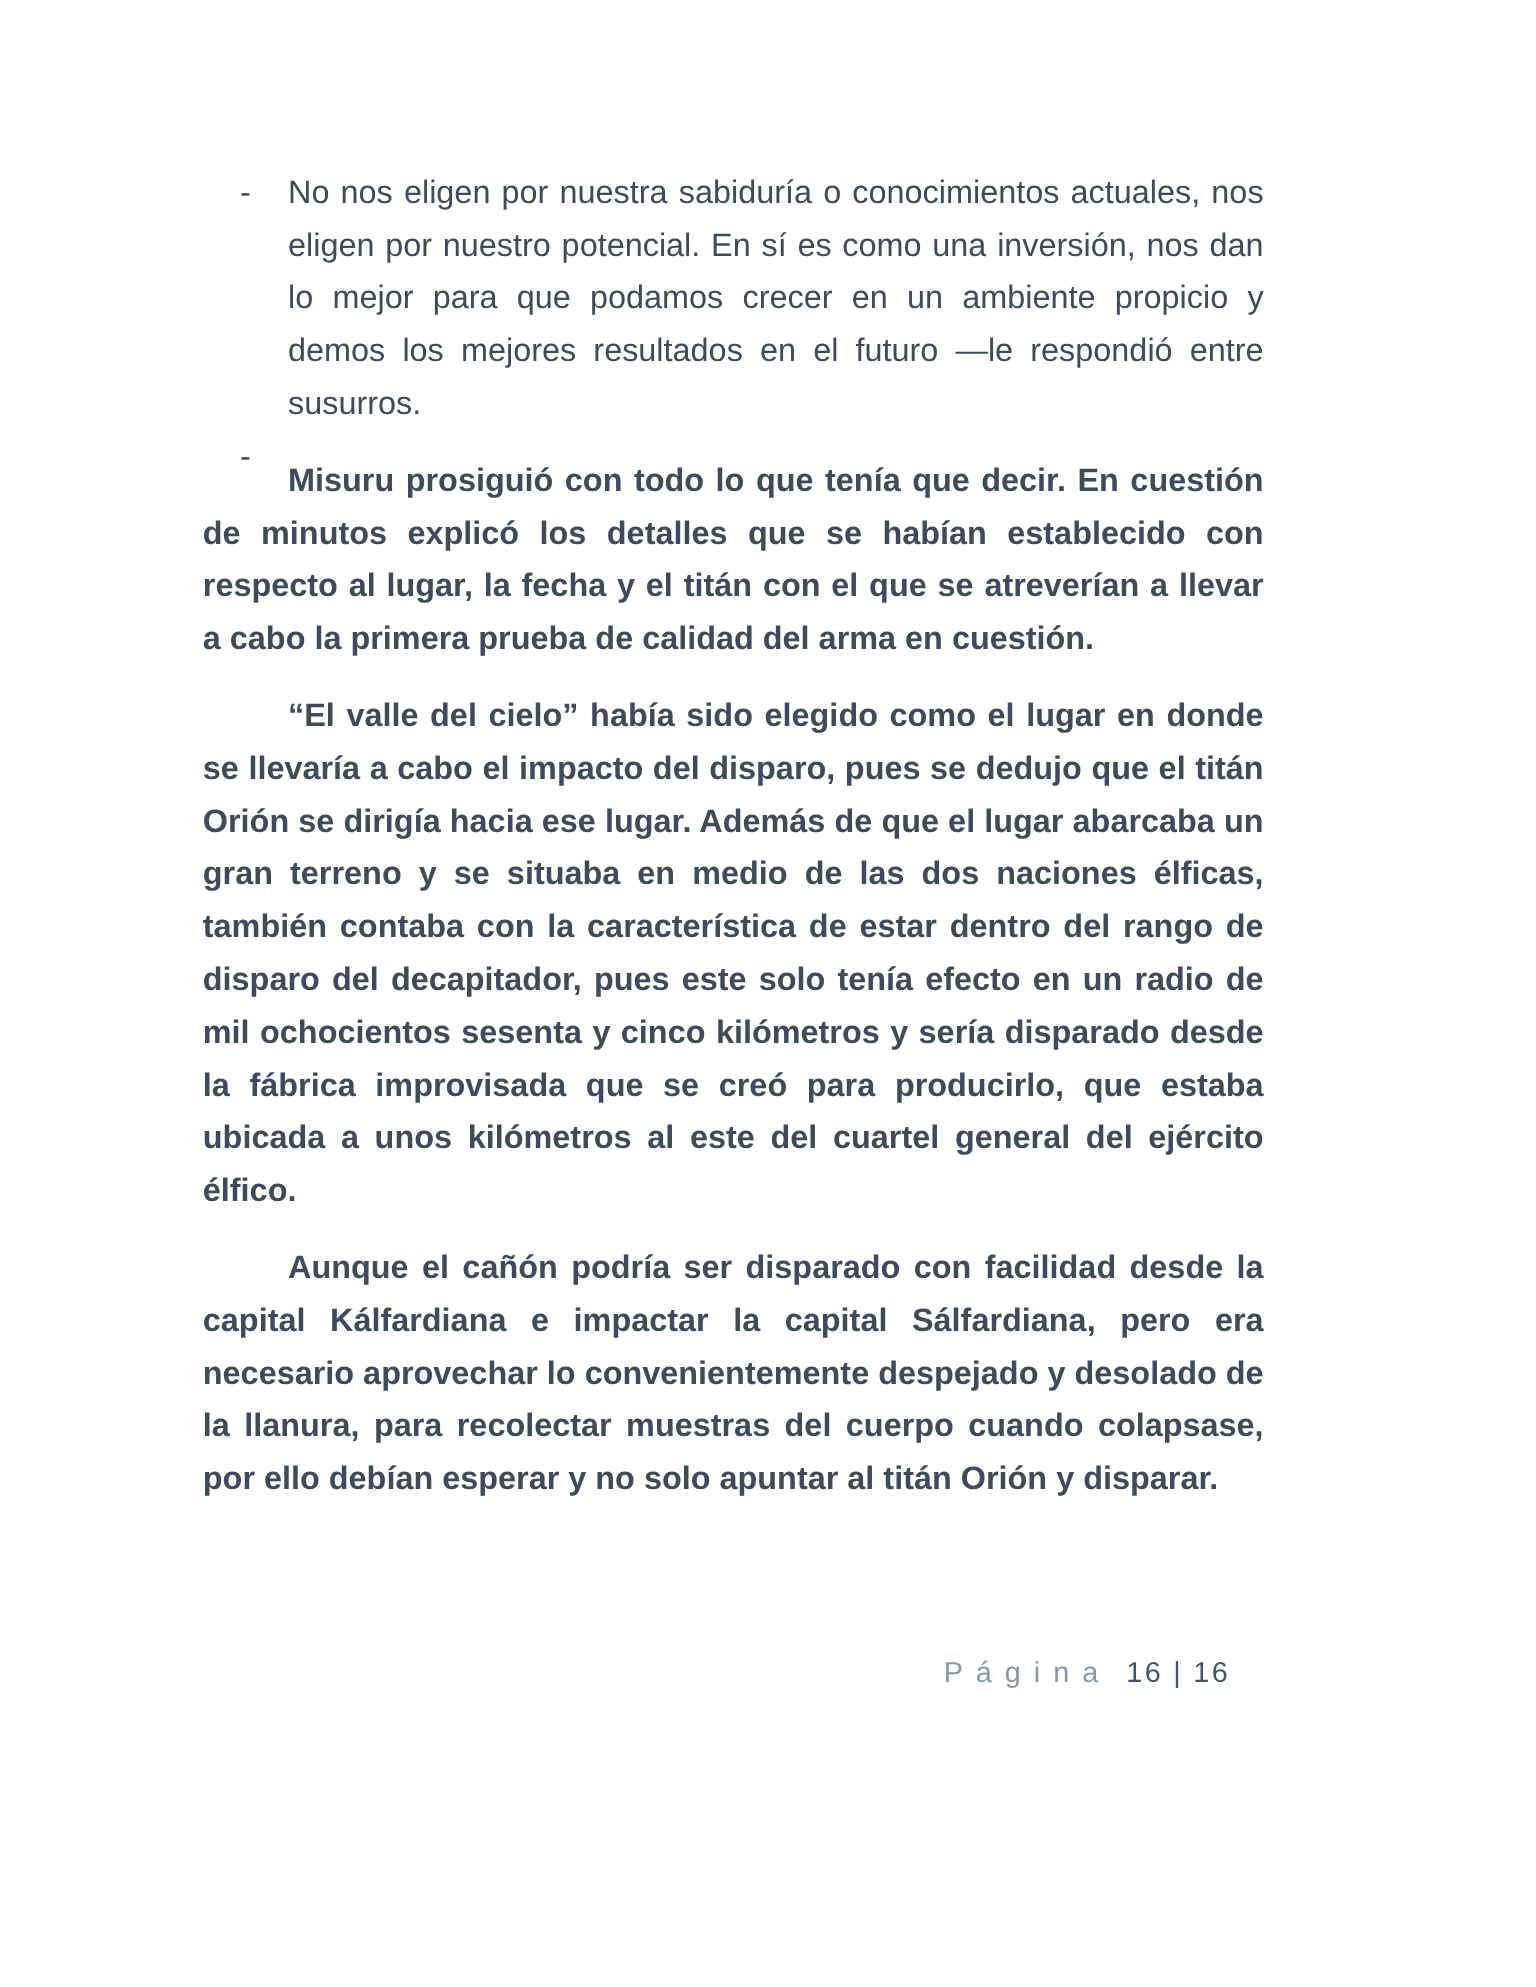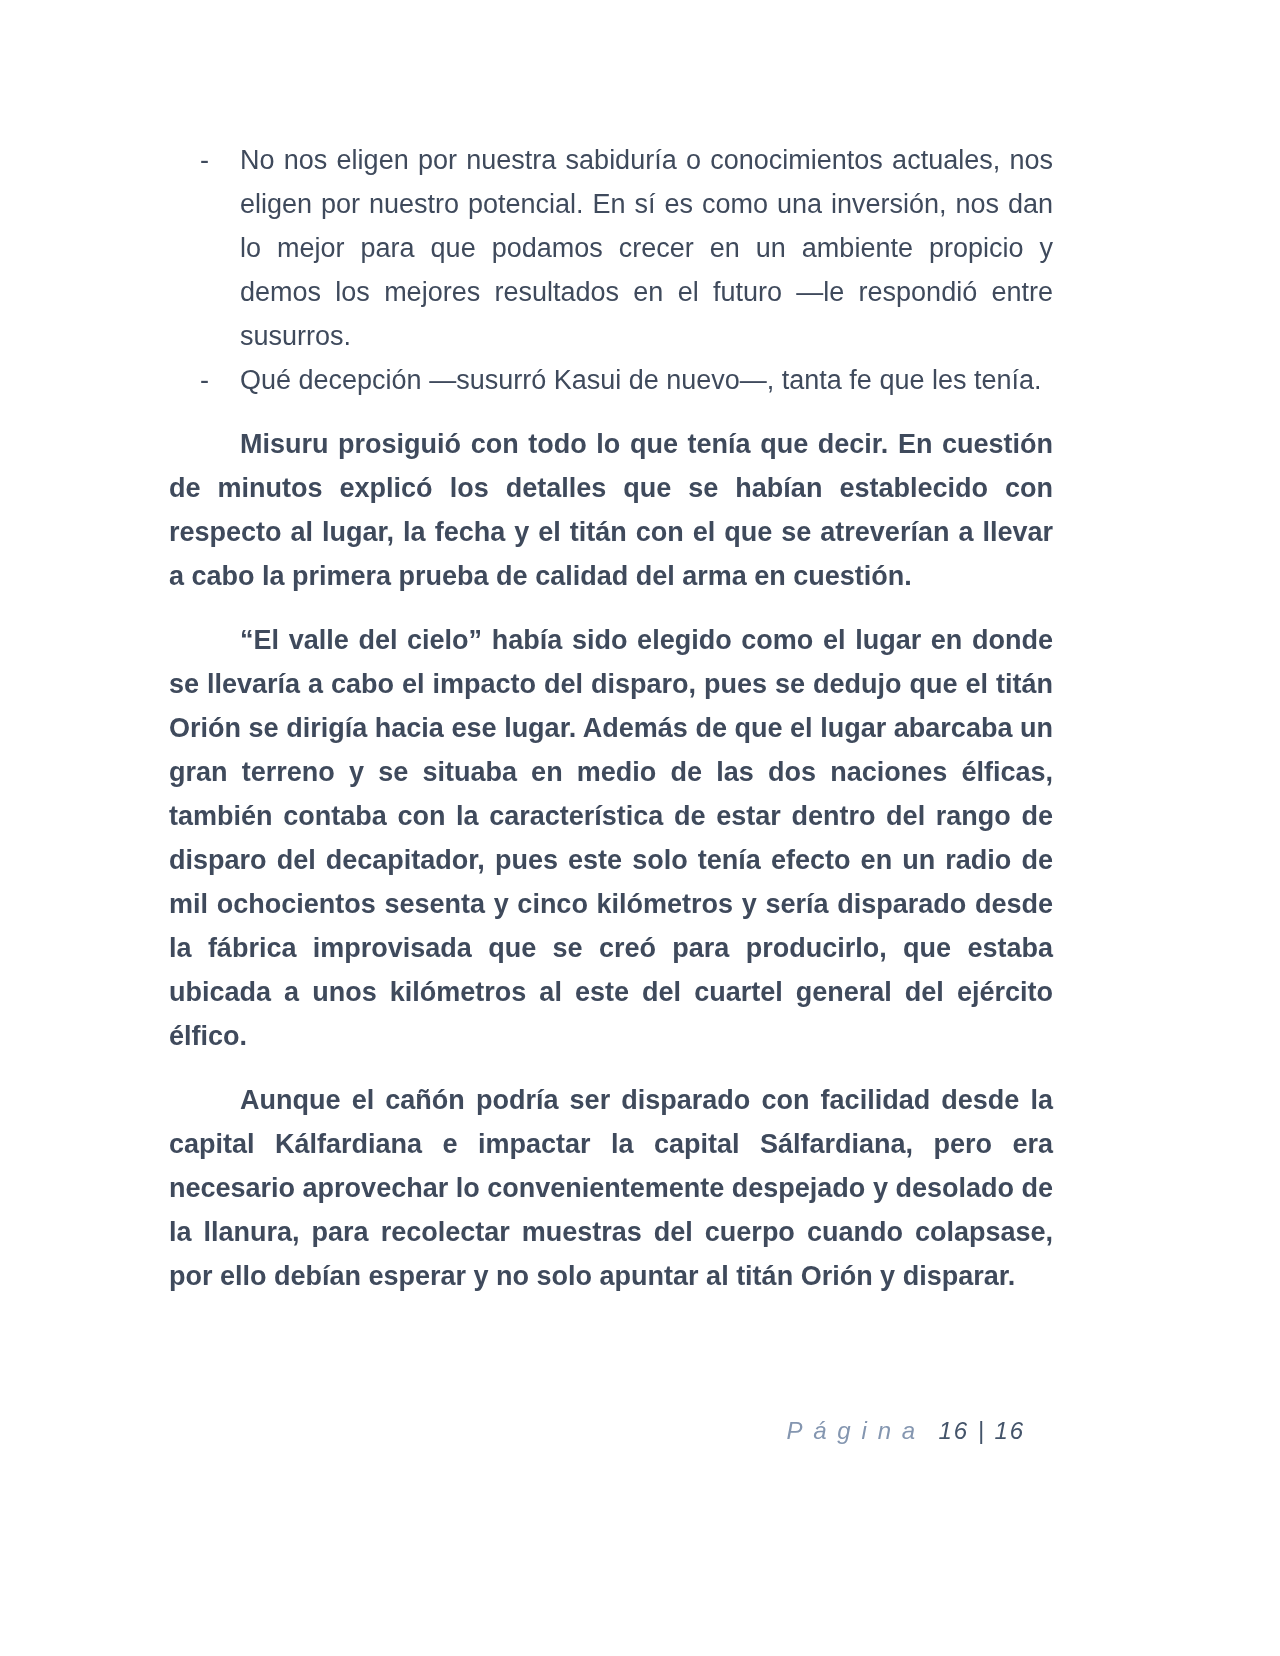--- a/index.html
+++ b/index.html
@@ -39,26 +39,25 @@
     top: 0;
   }
   .para {
     margin: 20px 0 0 0;
     text-indent: 71px;
     text-align: justify;
     font-weight: bold;
   }
   .footer {
     position: absolute;
-    top: 1416px;
+    top: 1380px;
     right: 255px;
     font-size: 24px;
     line-height: 30px;
     white-space: nowrap;
-    font-style: italic;
   }
   .footer .footer-label {
     color: #8496b0;
     letter-spacing: 0.45em;
   }
   .footer .footer-pages {
     color: #44546a;
     letter-spacing: 0.08em;
     margin-left: 6px;
   }
@@ -69,21 +68,20 @@
 <div class="page">
   <div class="content">
 
     <div class="list-block">
       <div class="list-item">
         <span class="marker">-</span>
         <span class="li-text">No nos eligen por nuestra sabiduría o conocimientos actuales, nos eligen por nuestro potencial. En sí es como una inversión, nos dan lo mejor para que podamos crecer en un ambiente propicio y demos los mejores resultados en el futuro —le respondió entre susurros.</span>
       </div>
       <div class="list-item">
         <span class="marker">-</span>
-        <span class="li-text">Qué decepción —susurró Kasui de nuevo—, tanta fe que les tenía.</span>
       </div>
     </div>
 
     <p class="para">Misuru prosiguió con todo lo que tenía que decir. En cuestión de minutos explicó los detalles que se habían establecido con respecto al lugar, la fecha y el titán con el que se atreverían a llevar a cabo la primera prueba de calidad del arma en cuestión.</p>
     <p class="para">“El valle del cielo” había sido elegido como el lugar en donde se llevaría a cabo el impacto del disparo, pues se dedujo que el titán Orión se dirigía hacia ese lugar. Además de que el lugar abarcaba un gran terreno y se situaba en medio de las dos naciones élficas, también contaba con la característica de estar dentro del rango de disparo del decapitador, pues este solo tenía efecto en un radio de mil ochocientos sesenta y cinco kilómetros y sería disparado desde la fábrica improvisada que se creó para producirlo, que estaba ubicada a unos kilómetros al este del cuartel general del ejército élfico.</p>
     <p class="para">Aunque el cañón podría ser disparado con facilidad desde la capital Kálfardiana e impactar la capital Sálfardiana, pero era necesario aprovechar lo convenientemente despejado y desolado de la llanura, para recolectar muestras del cuerpo cuando colapsase, por ello debían esperar y no solo apuntar al titán Orión y disparar.</p>
 
   </div>
 
   <div class="footer">

